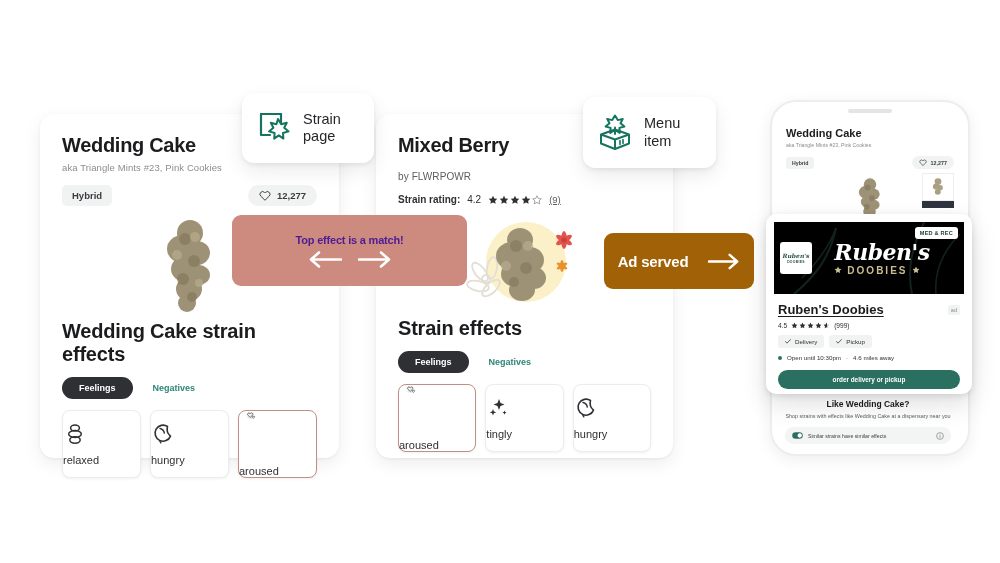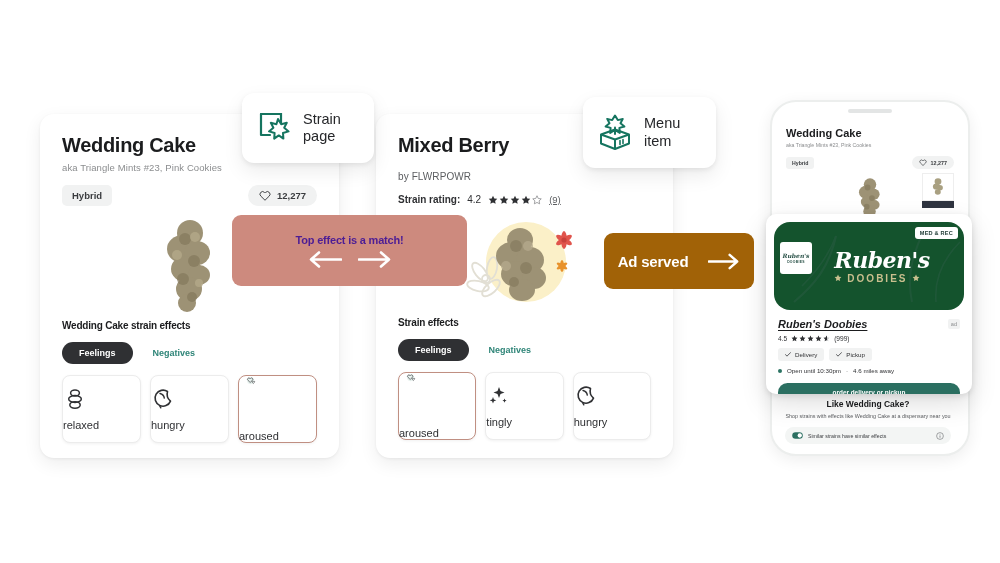--- a/index.html
+++ b/index.html
@@ -35,21 +35,21 @@
     padding:5px 10px; border-radius:5px; display:inline-block;
   }
   .like-pill {
     background:#f1f2f2; border-radius:20px; padding:5px 11px;
     display:flex; align-items:center; gap:6px;
   }
   .like-pill .cnt { font-size:9.5px; font-weight:bold; color:#3a3c3f; }
 
   .bud-wrap { display:flex; justify-content:center; align-items:center; }
 
-  .sect-title { font-size:10px; font-weight:bold; color:#1b1c1e; letter-spacing:-.2px;}
+  .sect-title { font-size:20px; font-weight:bold; color:#1b1c1e; letter-spacing:-.2px;}
 
   .tabs { display:flex; align-items:center; gap:14px; margin-top: 11px; }
   .tab-on {
     background:#2f3033; color:#fff; font-size:9px; font-weight:bold;
     padding:6px 17px; border-radius:14px;
   }
   .tab-off { color:#2f8578; font-size:9px; font-weight:bold; padding:6px 6px;}
 
   .eff-row { display:flex; gap:9px; margin-top: 11px; }
   .eff {
@@ -117,21 +117,21 @@
   .ph-note .t { font-size:5.2px; color:#3a3c3f; flex:1; text-align:left;}
 
   
   #ad-card {
     position:absolute; left:766px; top:214px; width:206px; height:180px;
     background:#fff; border-radius:10px;
     box-shadow: 0 2px 6px rgba(0,0,0,.10), 0 10px 26px rgba(0,0,0,.13);
     padding:8px; overflow:hidden;
   }
   .ad-hero {
-    position:relative; height:88px; border-radius:16px; background:#14532d; overflow:hidden;
+    position:relative; height:72px; border-radius:0; background:#000000; overflow:hidden;
     display:flex; align-items:center; justify-content:center; flex-direction:column;
   }
   .med-rec {
     position:absolute; right:6px; top:5px; background:#fff; color:#233f39;
     font-size:5.6px; font-weight:bold; padding:3px 5px; border-radius:3px; letter-spacing:.2px;
   }
   .ad-logo-box {
     position:absolute; left:6px; top:20px; width:32px; height:32px; background:#fff;
     border-radius:3px; display:flex; flex-direction:column; align-items:center;
     justify-content:center; gap:1px;
@@ -140,23 +140,22 @@
   .ad-logo-box .l2 { font-size:3.4px; color:#2b5349; font-weight:bold; letter-spacing:.3px;}
   .ad-script {
     font-family:"DejaVu Serif", serif; font-style:italic; font-weight:bold;
     color:#ffffff; font-size:22px; line-height:1; letter-spacing:-.5px;
   }
   .ad-sub {
     color:#c9bf8e; font-size:10px; font-weight:bold; letter-spacing:2px; margin-top:2px;
     display:flex; align-items:center; gap:5px;
   }
   .ad-name {
-    font-size:11px; font-weight:bold; color:#1b1c1e; text-decoration:underline;
+    font-size:13px; font-weight:bold; color:#1b1c1e; text-decoration:underline;
     text-underline-offset:2px;
-    font-style:italic;
   }
   .ad-tag { font-size:5.6px; color:#8b8d8f; background:#f1f2f2; padding:2px 3px; border-radius:2px;}
   .ad-rate { display:flex; align-items:center; gap:4px; margin-top:5px; }
   .ad-rate .n { font-size:6.6px; color:#2f3033; }
   .ad-rate .c { font-size:6.6px; color:#2f3033; }
   .ad-chips { display:flex; gap:5px; margin-top:6px; }
   .ad-chip {
     background:#f1f2f2; border-radius:3px; font-size:6.2px; color:#2f3033;
     padding:3px 7px; display:flex; align-items:center; gap:4px;
   }

